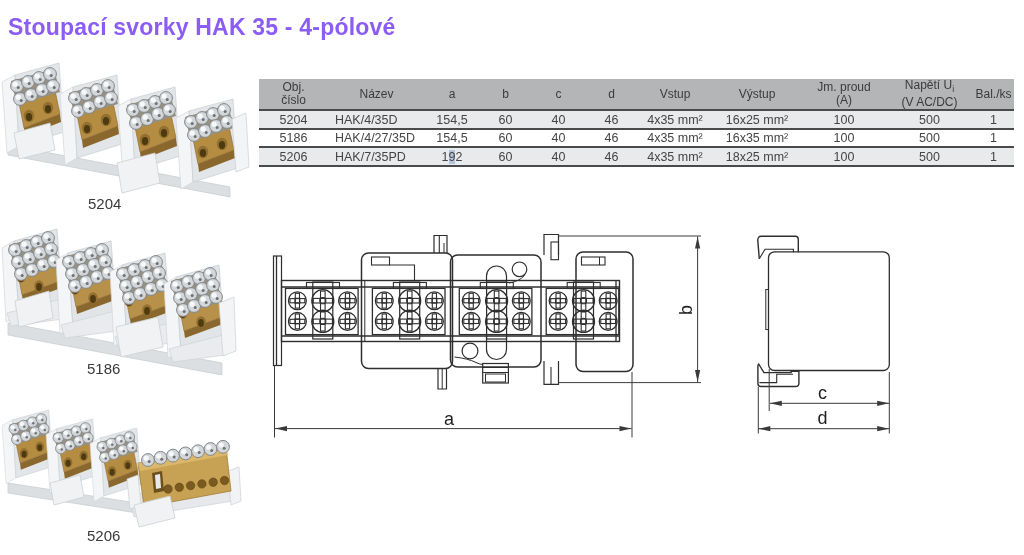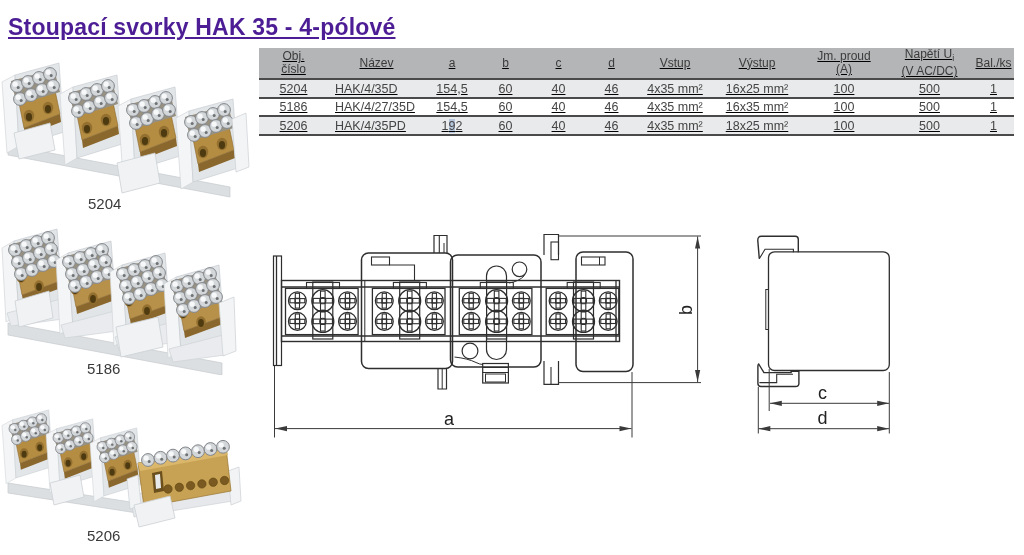--- a/index.html
+++ b/index.html
@@ -1,18 +1,18 @@
 <!DOCTYPE html>
 <html><head>
 <meta charset="utf-8">
 <style>
 html,body{margin:0;padding:0;}
 body{width:1024px;height:555px;background:#fff;font-family:"Liberation Sans",sans-serif;position:relative;overflow:hidden;}
-#title{position:absolute;left:8px;top:14px;font-size:23px;font-weight:bold;color:#4c1d95;letter-spacing:0.2px;text-decoration:underline;}
-table{position:absolute;left:259px;top:48px;width:755px;border-collapse:collapse;table-layout:fixed;text-align:center;text-decoration:underline;}
+#title{position:absolute;left:8px;top:14px;font-size:23px;font-weight:bold;color:#8b5cf6;letter-spacing:0.2px;}
+table{position:absolute;left:259px;top:79px;width:755px;border-collapse:collapse;table-layout:fixed;text-align:center;}
 th{background:#b4b5b7;font-weight:normal;font-size:12px;line-height:13px;color:#3b3b3b;height:27px;vertical-align:middle;border-bottom:2px solid #4a4a4a;padding:0;}
 td{font-size:12.5px;color:#454545;height:16.5px;vertical-align:middle;border-bottom:2px solid #4a4a4a;padding:0;}
 tr.g td{background:#e9eaeb;}
 td.nm,th.nm{text-align:left;padding-left:7px;}
 .lbl{position:absolute;font-size:15px;color:#3a3a3a;}
 sub{font-size:9px;}
 </style>
 </head>
 <body>
 
@@ -67,21 +67,21 @@
         <td>40</td>
         <td>46</td>
         <td>4x35 mm²</td>
         <td>16x35 mm²</td>
         <td>100</td>
         <td>500</td>
         <td>1</td>
       </tr>
 <tr class="g">
         <td>5206</td>
-        <td class="nm">HAK/4/35PD</td>
+        <td class="nm">HAK/7/35PD</td>
         <td>1<span style="background:#b4c5db;">9</span>2</td>
         <td>60</td>
         <td>40</td>
         <td>46</td>
         <td>4x35 mm²</td>
         <td>18x25 mm²</td>
         <td>100</td>
         <td>500</td>
         <td>1</td>
       </tr>

